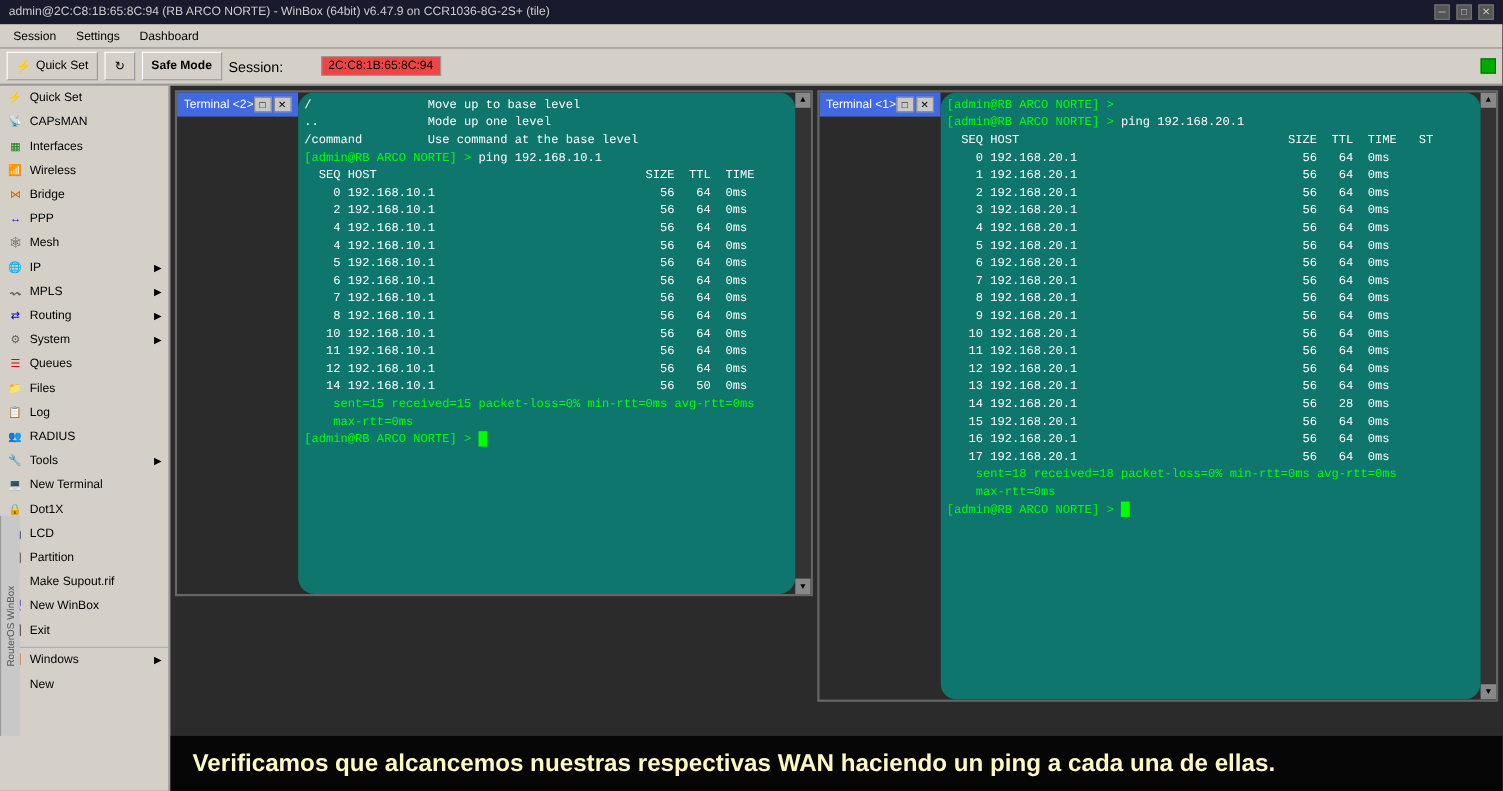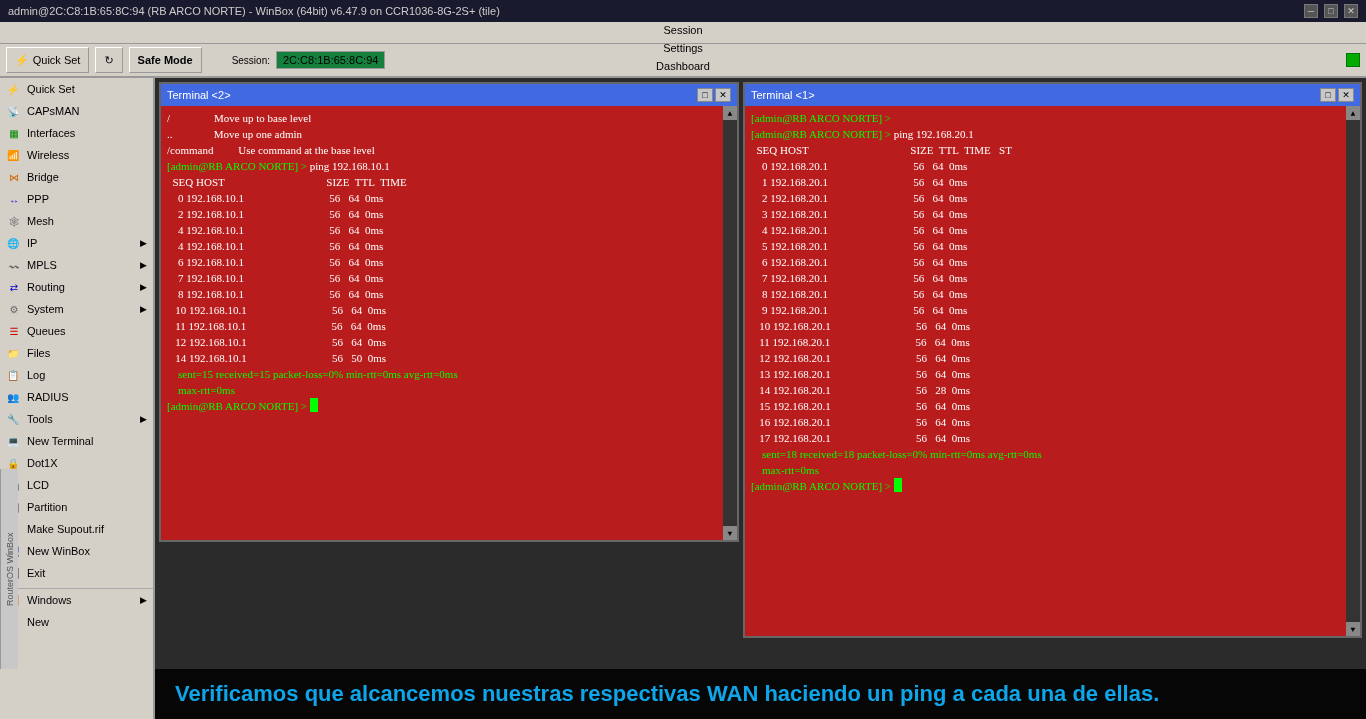--- a/index.html
+++ b/index.html
@@ -46,21 +46,20 @@
       height: 22px;
       background: #d4d0c8;
       display: flex;
       align-items: center;
       padding: 0 4px;
       gap: 2px;
       font-family: Arial, sans-serif;
       font-size: 11px;
       color: #000;
       border-bottom: 1px solid #999;
-      flex-direction: column;
     }
     .menu-item {
       padding: 2px 8px;
       cursor: pointer;
     }
 
     
     #toolbar {
       height: 34px;
       background: #d4d0c8;
@@ -83,31 +82,31 @@
       display: flex;
       align-items: center;
       gap: 4px;
     }
     .safe-mode-btn {
       background: #d4d0c8;
       font-weight: bold;
     }
     .session-label {
       font-family: Arial, sans-serif;
-      font-size: 10px;
+      font-size: 13px;
       color: #000;
-      margin-left: 24px;
     }
     .session-value {
       font-family: Arial, sans-serif;
       font-size: 11px;
       color: #000;
-      background: #15803d;
+      background: #ef4444;
       border: 1px solid #999;
       padding: 2px 6px;
+      margin-left: 28px;
     }
     .green-indicator {
       width: 14px;
       height: 14px;
       background: #00aa00;
       border: 1px solid #007700;
     }
 
     
     #main-layout {
@@ -172,21 +171,21 @@
       background: #2b2b2b;
       position: relative;
       display: flex;
       gap: 4px;
       padding: 4px;
     }
 
     
     .terminal-window {
       display: flex;
-      flex-direction: column;
+      flex-direction: row;
       border: 2px solid #666;
     }
     .terminal-window.term1 {
       width: 580px;
       height: 460px;
     }
     .terminal-window.term2 {
       flex: 1;
       height: 556px;
     }
@@ -214,27 +213,28 @@
       display: flex;
       align-items: center;
       justify-content: center;
       font-size: 9px;
       color: #000;
       cursor: pointer;
     }
 
     .terminal-body {
       flex: 1;
-      background: #b91c1c;
+      background: #0f766e;
       color: #ffffff;
-      font-family: Liberation Serif, serif;
+      font-family: Liberation Mono, monospace;
       font-size: 11px;
       padding: 4px 6px;
       overflow: hidden;
       position: relative;
+      border-radius: 15px;
     }
 
     .term-line { line-height: 16px; white-space: pre; }
     .term-green { color: #00ff00; }
     .term-white { color: #ffffff; }
     .cursor {
       display: inline-block;
       width: 8px;
       height: 14px;
       background: #00ff00;
@@ -247,21 +247,21 @@
       bottom: 0;
       left: 155px;
       right: 0;
       height: 50px;
       background: rgba(0,0,0,0.85);
       display: flex;
       align-items: center;
       padding: 0 20px;
     }
     #annotation-text {
-      color: #0ea5e9;
+      color: #fef9c3;
       font-family: Arial, sans-serif;
       font-size: 22px;
       font-weight: bold;
     }
 
     
     .icon-blue { color: #0000cc; }
     .icon-green { color: #008800; }
     .icon-red { color: #cc0000; }
     .icon-orange { color: #cc6600; }
@@ -427,28 +427,29 @@
       <div class="terminal-titlebar">
         <span>Terminal &lt;2&gt;</span>
         <div class="terminal-controls">
           <div class="term-btn">□</div>
           <div class="term-btn">✕</div>
         </div>
       </div>
       <div style="display:flex;flex:1;overflow:hidden;">
         <div class="terminal-body" style="flex:1;padding-right:16px;">
           <div class="term-line term-white">/                Move up to base level</div>
-          <div class="term-line term-white">..               Move up one admin</div>
+          <div class="term-line term-white">..               Mode up one level</div>
           <div class="term-line term-white">/command         Use command at the base level</div>
           <div class="term-line term-white"><span class="term-green">[admin@RB ARCO NORTE] &gt;</span> ping 192.168.10.1</div>
           <div class="term-line term-white">  SEQ HOST                                     SIZE  TTL  TIME</div>
           <div class="term-line term-white">    0 192.168.10.1                               56   64  0ms</div>
           <div class="term-line term-white">    2 192.168.10.1                               56   64  0ms</div>
           <div class="term-line term-white">    4 192.168.10.1                               56   64  0ms</div>
           <div class="term-line term-white">    4 192.168.10.1                               56   64  0ms</div>
+          <div class="term-line term-white">    5 192.168.10.1                               56   64  0ms</div>
           <div class="term-line term-white">    6 192.168.10.1                               56   64  0ms</div>
           <div class="term-line term-white">    7 192.168.10.1                               56   64  0ms</div>
           <div class="term-line term-white">    8 192.168.10.1                               56   64  0ms</div>
           <div class="term-line term-white">   10 192.168.10.1                               56   64  0ms</div>
           <div class="term-line term-white">   11 192.168.10.1                               56   64  0ms</div>
           <div class="term-line term-white">   12 192.168.10.1                               56   64  0ms</div>
           <div class="term-line term-white">   14 192.168.10.1                               56   50  0ms</div>
           <div class="term-line term-green">    sent=15 received=15 packet-loss=0% min-rtt=0ms avg-rtt=0ms</div>
           <div class="term-line term-green">    max-rtt=0ms</div>
           <div class="term-line term-white"><span class="term-green">[admin@RB ARCO NORTE] &gt;</span> <span class="cursor"></span></div>

